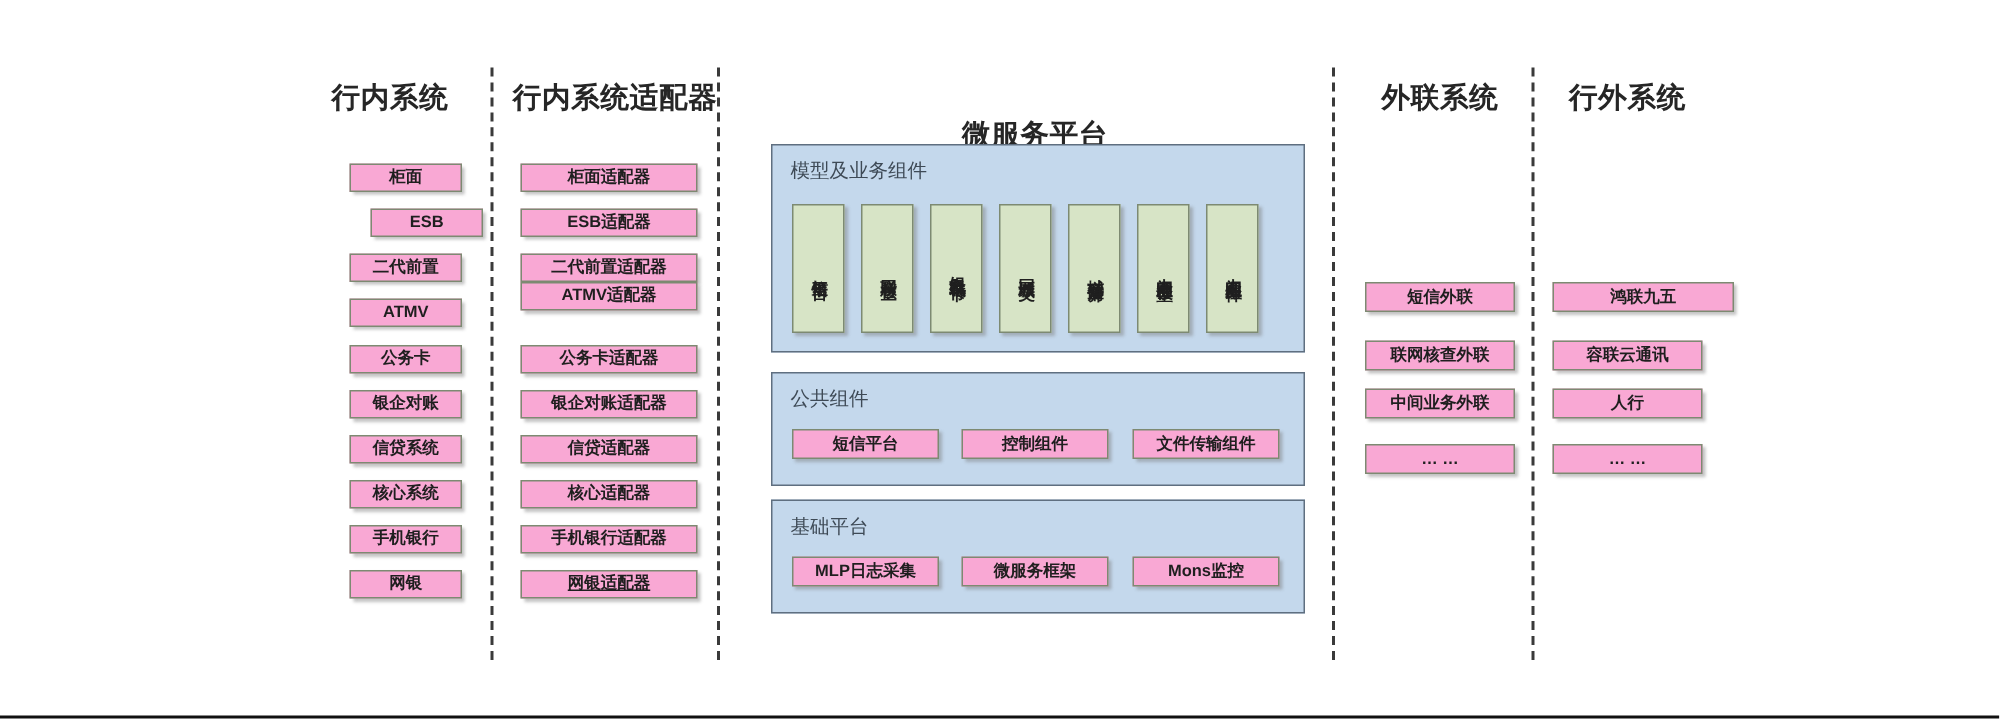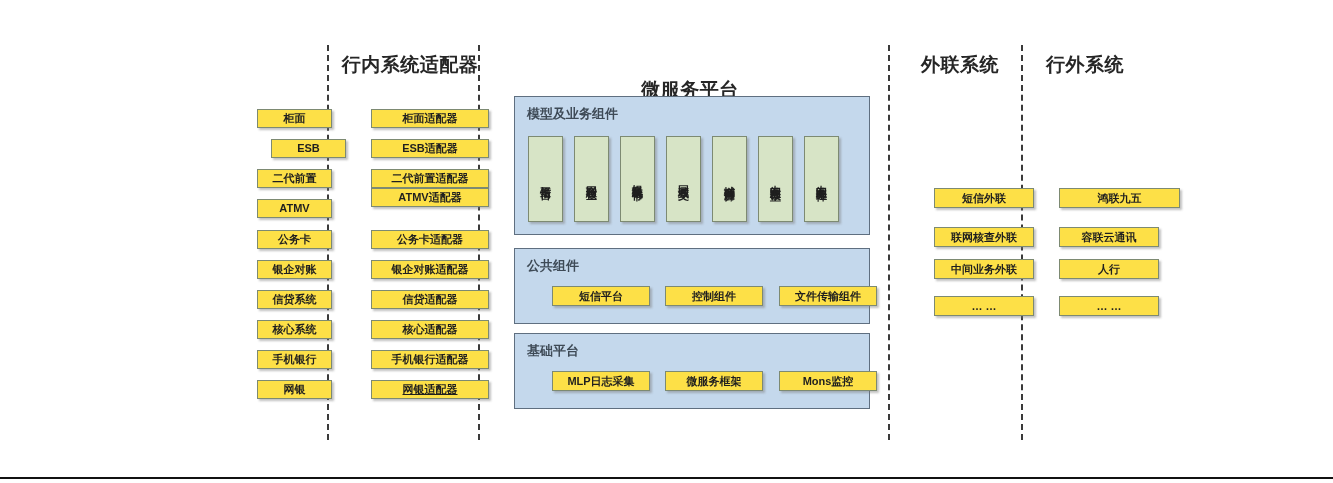--- a/index.html
+++ b/index.html
@@ -35,33 +35,32 @@
     position: absolute;
     top: 45px;
     height: 395px;
     width: 0;
     border-left: 2px dashed #3a3a3a;
   }
 
   
   .gbox {
     position: absolute;
-    background: #fde047;
+    background: #f9a8d4;
     border: 1px solid #7d8a72;
     box-shadow: 2px 2px 2px rgba(120,120,120,0.45);
     box-sizing: border-box;
     display: flex;
     align-items: center;
     justify-content: center;
     font-size: 11px;
     font-weight: bold;
     color: #1f1f1f;
     text-align: center;
     line-height: 1.15;
-    margin-left: 24px;
   }
 
   
   .vbox {
     position: absolute;
     background: #d7e4c6;
     border: 1px solid #7d8a72;
     box-shadow: 2px 2px 2px rgba(120,120,120,0.45);
     box-sizing: border-box;
     display: flex;
@@ -83,39 +82,40 @@
     position: absolute;
     background: #c4d8ec;
     border: 1px solid #5f6f80;
     box-sizing: border-box;
   }
   .bpanel > .panel-title {
     position: absolute;
     left: 12px;
     top: 8px;
     font-size: 13px;
-    font-weight: bold;
+    font-weight: normal;
     color: #3e4a56;
   }
 
   
   .bottom-rule {
     position: absolute;
     left: 0;
     right: 0;
     bottom: 4px;
     height: 0;
     border-top: 2px solid #111111;
   }
 </style>
 </head>
 <body>
 
 <div id="canvas">
 
+  <div class="col-header" style="left:205px; top:52px; width:110px;">行内系统</div>
 
   <div class="col-header" style="left:335px; top:52px; width:150px;">行内系统适配器</div>
 
   <div class="col-header" style="left:570px; top:48px; width:240px;margin-top:29px;">微服务平台</div>
 
   <div class="col-header" style="left:905px; top:52px; width:110px;">外联系统</div>
 
   <div class="col-header" style="left:1030px; top:52px; width:110px;">行外系统</div>
 
   <div class="vsep" style="left:327px;"></div>

